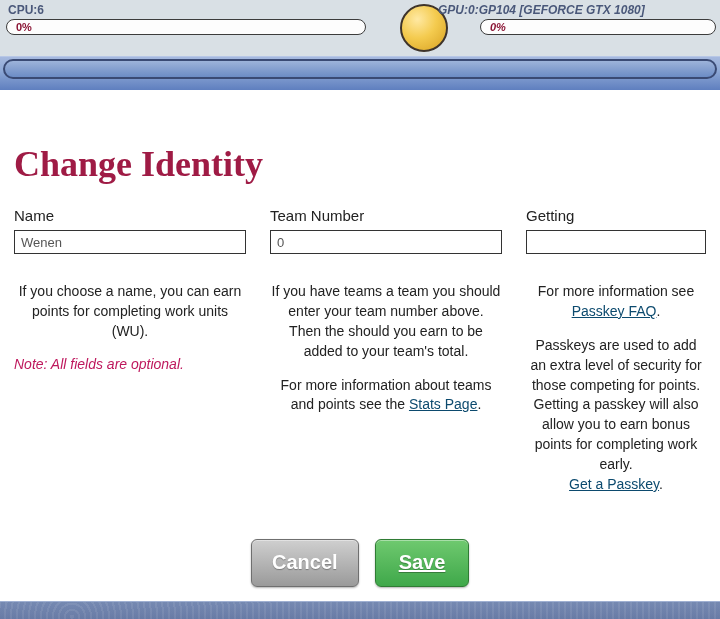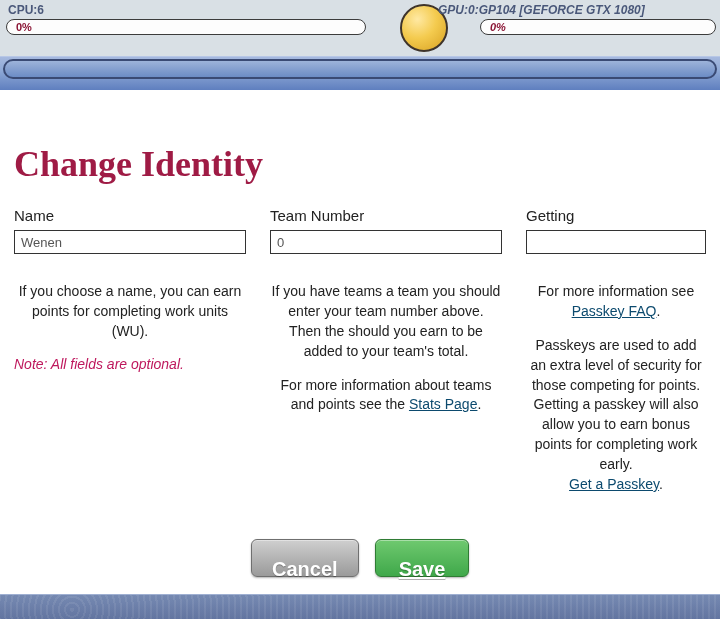--- a/index.html
+++ b/index.html
@@ -52,23 +52,23 @@
     width: 100%; height: 24px; border: 1px solid #333; padding: 2px 6px;
     font-size: 13px; color: #555; background: #fff;
   }
   .desc { font-size: 14px; color: #222; line-height: 1.42; margin-top: 28px; text-align: center; }
   .desc p { margin-bottom: 14px; }
   .note { font-style: italic; color: #be185d; font-size: 14px; margin-top: 14px; }
   .link { text-decoration: underline; color: #0c4a6e; cursor: pointer; margin-top: 26px; }
   
   .btn-row { text-align: center; margin-top: 30px; padding-bottom: 14px; }
   .btn {
-    display: inline-block; min-width: 94px; height: 29px; border-radius: 6px;
+    display: inline-block; min-width: 94px; height: 48px; border-radius: 6px;
     border: 1px solid #888; font-size: 20px; font-weight: bold; color: #fff;
-    font-family: Verdana, sans-serif; cursor: pointer; padding: 18px 20px; margin: 0 6px;
+    font-family: Verdana, sans-serif; cursor: pointer; padding: 2px 20px; margin: 0 6px;
     text-shadow: 0 1px 1px rgba(0,0,0,0.3);
     box-shadow: inset 0 1px 0 rgba(255,255,255,0.4), 0 1px 2px rgba(0,0,0,0.3);
   }
   .btn.cancel {
     background: linear-gradient(#cfcfcf, #9a9a9a);
     border-color: #6f6f6f;
   }
   .btn.save {
     background: linear-gradient(#6fc96f, #3fa84a);
     border-color: #2f7c34;

